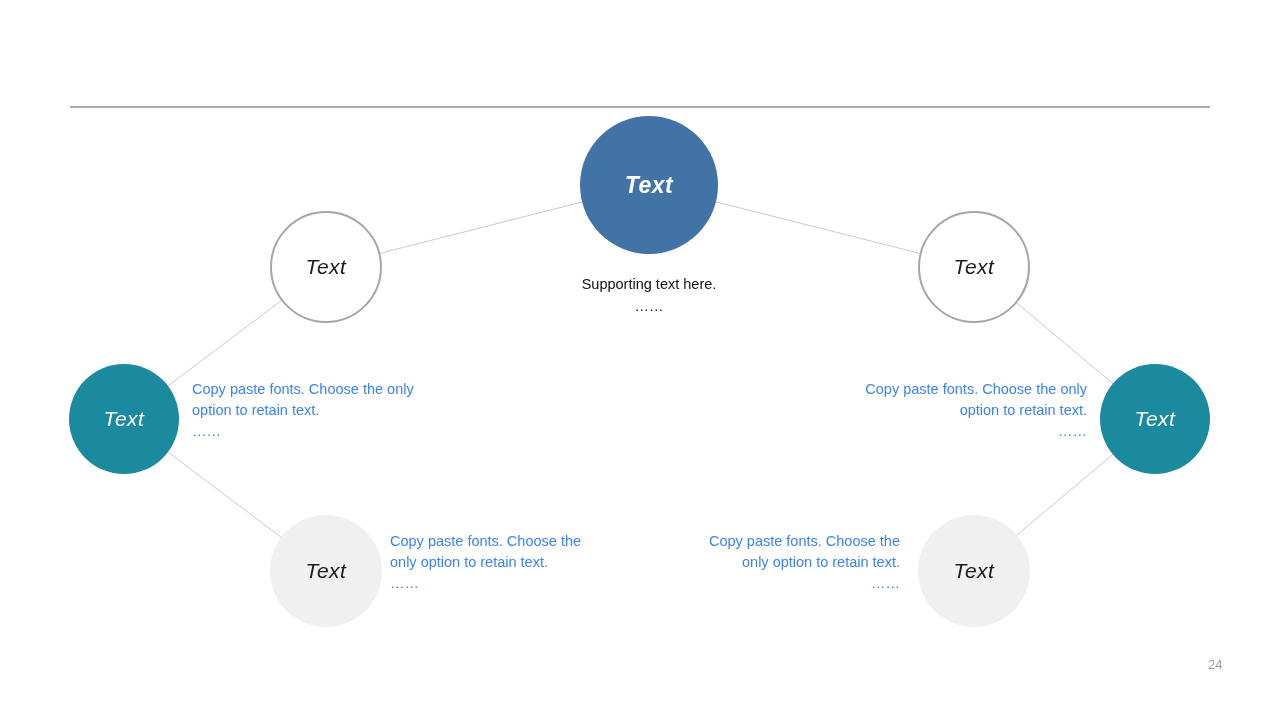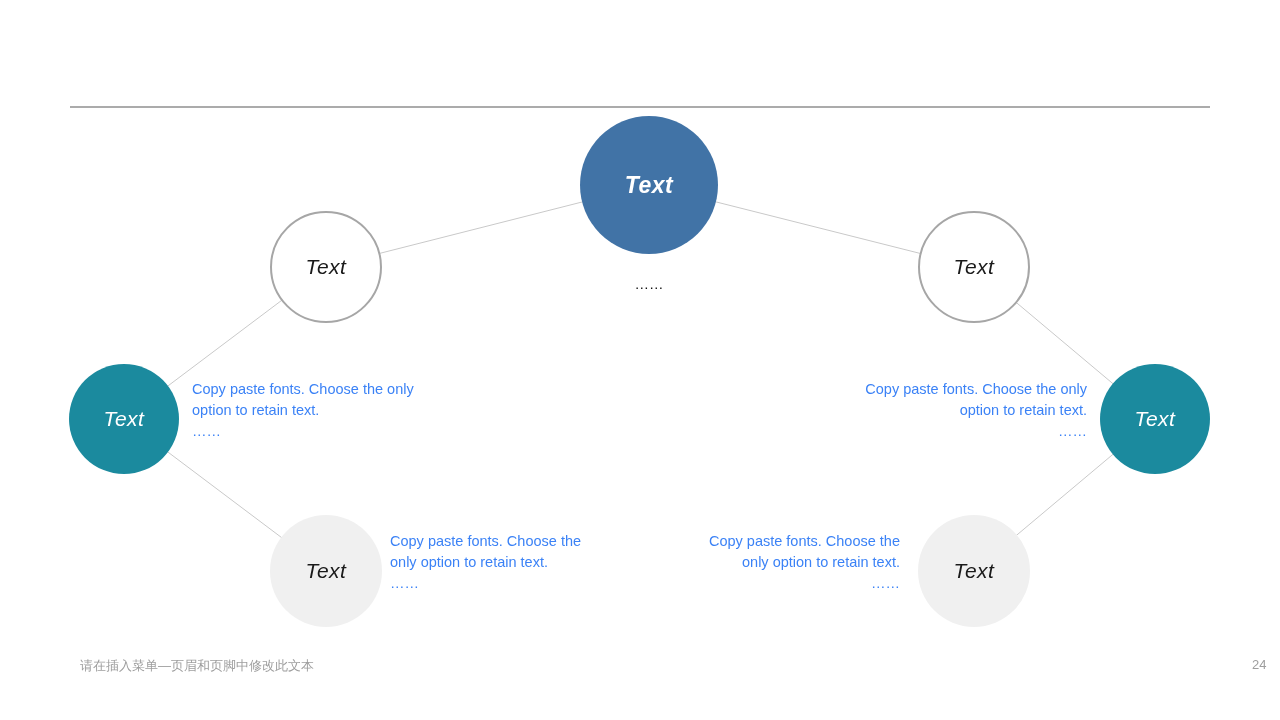--- a/index.html
+++ b/index.html
@@ -77,21 +77,21 @@
   .annot-left-bottom  { left: 390px; top: 531px; width: 210px; text-align: left; }
   .annot-right-bottom { left: 690px; top: 531px; width: 210px; text-align: right; }
 
   .footer-text {
     position: absolute;
     left: 80px; top: 657px;
     font-size: 13px; color: #9e9e9e;
   }
   .page-number {
     position: absolute;
-    left: 1252px; top: 657px;
+    left: 1208px; top: 657px;
     font-size: 13px; color: #9e9e9e;
   }
 </style>
 </head>
 <body>
 
 <div class="slide">
 
   <div class="divider"></div>
 
@@ -126,20 +126,21 @@
 
   <div class="node node-gray node-gray-bl">
     <span>Text</span>
   </div>
 
   <div class="node node-gray node-gray-br">
     <span>Text</span>
   </div>
 
   <div class="caption">
+    <div>Supporting text here.</div>
     <div>……</div>
   </div>
 
   <div class="annot annot-left-mid">
     <div>Copy paste fonts. Choose the only</div>
     <div>option to retain text.</div>
     <div>……</div>
   </div>
 
   <div class="annot annot-right-mid">
@@ -153,16 +154,15 @@
     <div>only option to retain text.</div>
     <div>……</div>
   </div>
 
   <div class="annot annot-right-bottom">
     <div>Copy paste fonts. Choose the</div>
     <div>only option to retain text.</div>
     <div>……</div>
   </div>
 
-  <div class="footer-text">请在插入菜单—页眉和页脚中修改此文本</div>
   <div class="page-number">24</div>
 
 </div>
 
 </body></html>

